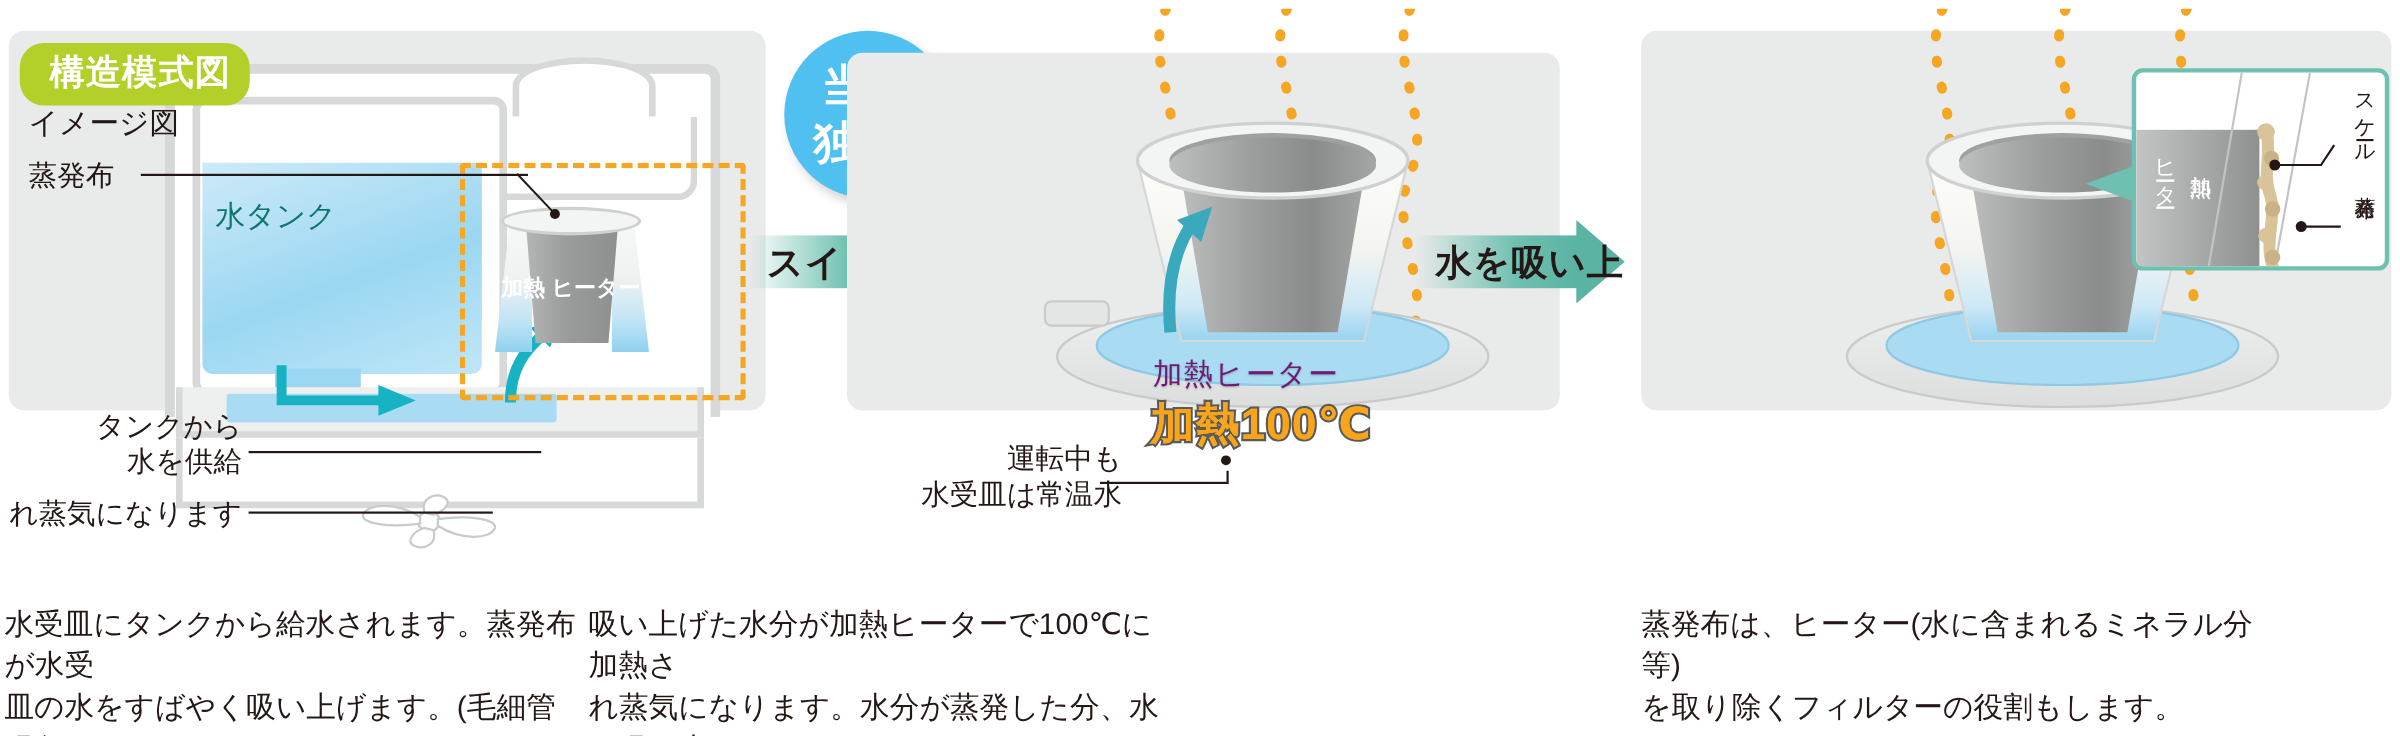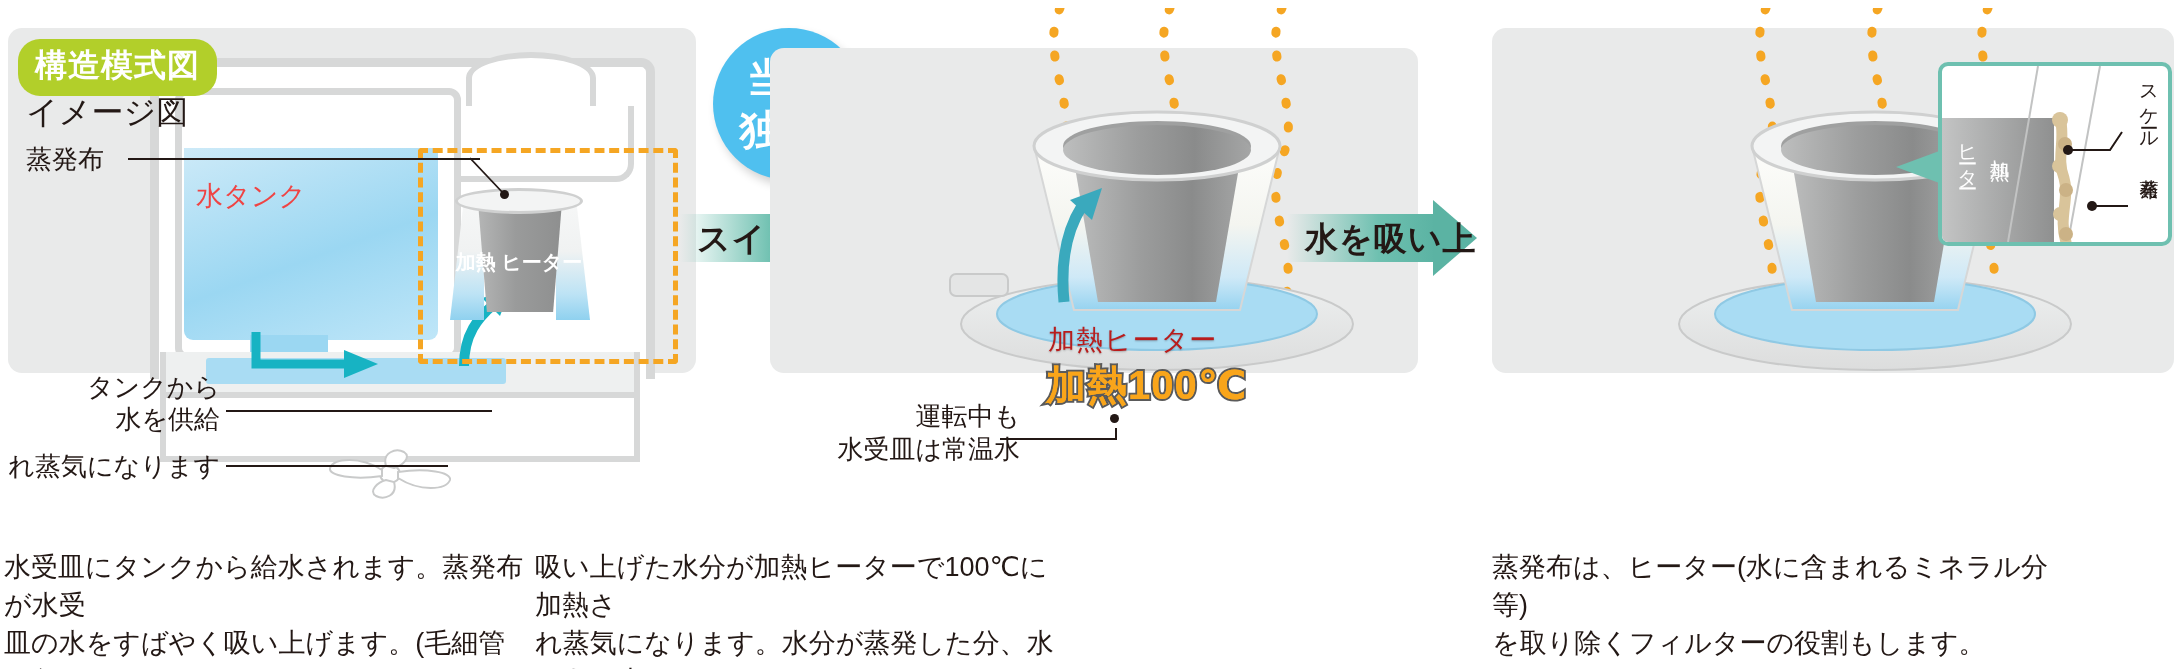--- a/index.html
+++ b/index.html
@@ -16,45 +16,45 @@
   .badge{position:absolute;border-radius:50%;background:#4fc0ef;color:#fff;display:flex;
          flex-direction:column;align-items:center;justify-content:center;
          box-shadow:4px 6px 10px rgba(0,0,0,.18);}
   #corp-badge{left:713px;top:28px;width:152px;height:152px;}
   .badge .l1,.badge .l2{font-weight:bold;font-size:41px;line-height:45px;letter-spacing:1px;}
   .badge .l2{position:relative;}
   .badge .sup{font-size:17px;vertical-align:super;font-weight:normal;}
 
   
   #title-pill{position:absolute;left:18px;top:39px;background:#b2cf2a;color:#fff;
-     border-radius:22px;padding:5px 17px 8px 17px;font-size:32px;font-weight:bold;letter-spacing:1px;}
+     border-radius:22px;padding:5px 17px 8px 27px;font-size:32px;font-weight:bold;letter-spacing:1px;}
 
   
   .arrow-wrap{position:absolute;height:76px;display:flex;align-items:center;}
   .arrow-body{position:absolute;left:0;top:14px;height:48px;
      background:linear-gradient(to right,rgba(110,192,176,0) 0%,rgba(110,192,176,.35) 22%,#6ec0b0 62%,#5bb3a3 100%);}
   .arrow-head{position:absolute;top:0;width:0;height:0;border-top:38px solid transparent;
      border-bottom:38px solid transparent;border-left:44px solid #5bb3a3;}
   .arrow-label{position:absolute;font-size:33px;font-weight:bold;color:#231815;white-space:nowrap;letter-spacing:1px;}
   #arrow1{left:680px;top:200px;width:190px;}
   #arrow1 .arrow-body{width:148px;}
   #arrow1 .arrow-head{left:146px;}
   #arrow1-label{left:697px;top:217px;}
   #arrow2{left:1287px;top:200px;width:190px;}
   #arrow2 .arrow-body{width:148px;}
   #arrow2 .arrow-head{left:146px;}
   #arrow2-label{left:1305px;top:217px;}
 
   
   .lbl{position:absolute;font-size:26px;line-height:32px;color:#231815;white-space:pre;}
-  #lbl-image{left:26px;top:96px;font-size:32px;}
+  #lbl-image{left:26px;top:96px;font-size:27px;}
   #lbl-cloth{left:26px;top:143px;}
   #lbl-supply{left:8px;top:371px;text-align:right;width:212px;white-space:pre-line;}
   #lbl-suck{left:8px;top:450px;text-align:right;width:212px;}
-  #lbl-tankword{position:absolute;left:196px;top:178px;font-size:27px;color:#ef4444;}
+  #lbl-tankword{position:absolute;left:196px;top:178px;font-size:27px;color:#0f766e;}
   .leader{position:absolute;background:#231815;height:1.6px;}
   .leader-dot{position:absolute;width:9px;height:9px;border-radius:50%;background:#231815;}
 
   
   #cab-outer{position:absolute;left:150px;top:58px;width:487px;height:312px;
      border:9px solid #d7d8d8;border-radius:14px 14px 0 0;border-bottom:none;background:#fff;}
   #cab-inner{position:absolute;left:175px;top:88px;width:272px;height:258px;
      border:7px solid #d7d8d8;border-radius:12px;background:#fff;}
   #tank-water{position:absolute;left:184px;top:148px;width:254px;height:192px;border-radius:0 0 9px 9px;
      background:linear-gradient(160deg,#cdeaf8 0%,#9bd7f2 55%,#bfe6f8 100%);}
@@ -88,21 +88,21 @@
 
   
   .tealpath{position:absolute;}
 
   
   #pot2{position:absolute;left:942px;top:88px;width:430px;height:290px;}
   .steam{position:absolute;top:8px;}
 
   #steam-word{position:absolute;left:1088px;top:48px;font-size:40px;color:#7b7b7b;letter-spacing:22px;font-weight:500;}
 
-  #heater-lbl2{position:absolute;left:1048px;top:322px;font-size:27px;color:#b91c1c;letter-spacing:1px;
+  #heater-lbl2{position:absolute;left:1048px;top:322px;font-size:27px;color:#701a75;letter-spacing:1px;
      text-shadow:0 1px 2px rgba(0,0,0,.25);text-align:right;}
   #heat100{position:absolute;left:1046px;top:358px;font-size:40px;font-weight:bold;color:#f5a623;
      -webkit-text-stroke:4px #5a5a5a;paint-order:stroke fill;letter-spacing:1px;}
   #heat100-top{position:absolute;left:1046px;top:358px;font-size:40px;font-weight:bold;color:#f9a51a;letter-spacing:1px;}
 
   #lbl-runtemp{position:absolute;left:770px;top:400px;width:250px;text-align:right;font-size:26px;line-height:33px;white-space:pre-line;}
 
   
   #pot3{position:absolute;left:1660px;top:88px;width:430px;height:290px;}
 

